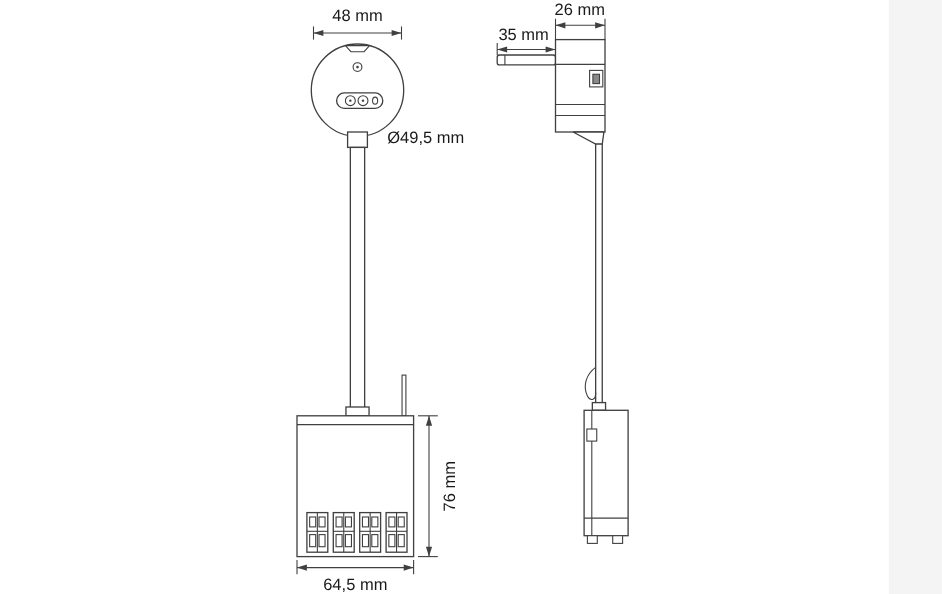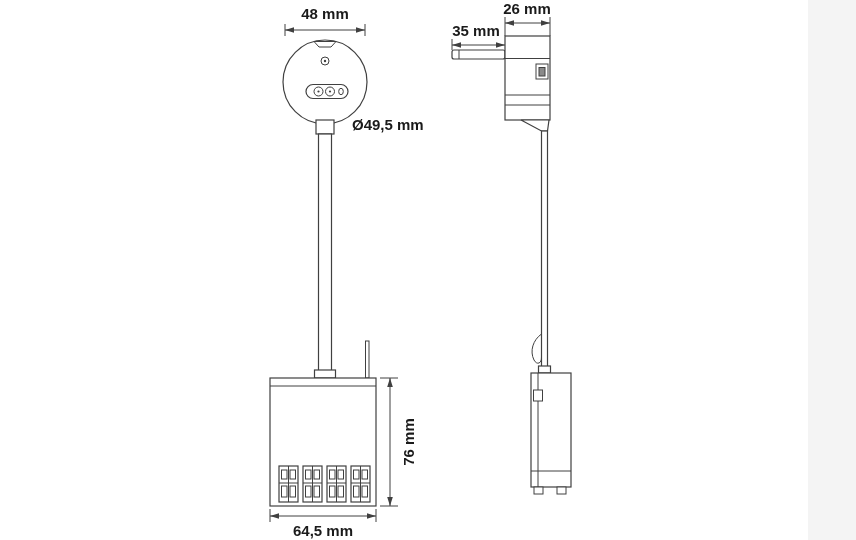--- a/index.html
+++ b/index.html
@@ -1,21 +1,20 @@
 <!DOCTYPE html>
 <html style="--line: #404040; --text: #1a1a1a; --bg: #ffffff;"><head>
 <meta charset="utf-8">
 <style>
   :root { --line:#404040; --text:#1a1a1a; --bg:#ffffff; }
   html,body { margin:0; padding:0; background:#f4f4f4; }
   .canvas {
     width:808px; height:540px; background:var(--bg);
     position:relative; overflow:hidden;
     font-family:"Liberation Sans", sans-serif;
-    font-weight:bold;
   }
   svg { display:block; }
   .ln { stroke:var(--line); stroke-width:1.2; fill:none; stroke-linecap:round; }
   .thin { stroke:var(--line); stroke-width:1; fill:none; }
   .fw { stroke:var(--line); stroke-width:1.2; fill:#ffffff; }
   .fwthin { stroke:var(--line); stroke-width:1; fill:#ffffff; }
   .dk { stroke:var(--line); stroke-width:1; fill:#8a8a8a; }
   .ar { fill:var(--line); stroke:none; }
   .dot { fill:var(--line); stroke:none; }
   .dim { stroke:var(--line); stroke-width:1; fill:none; }

